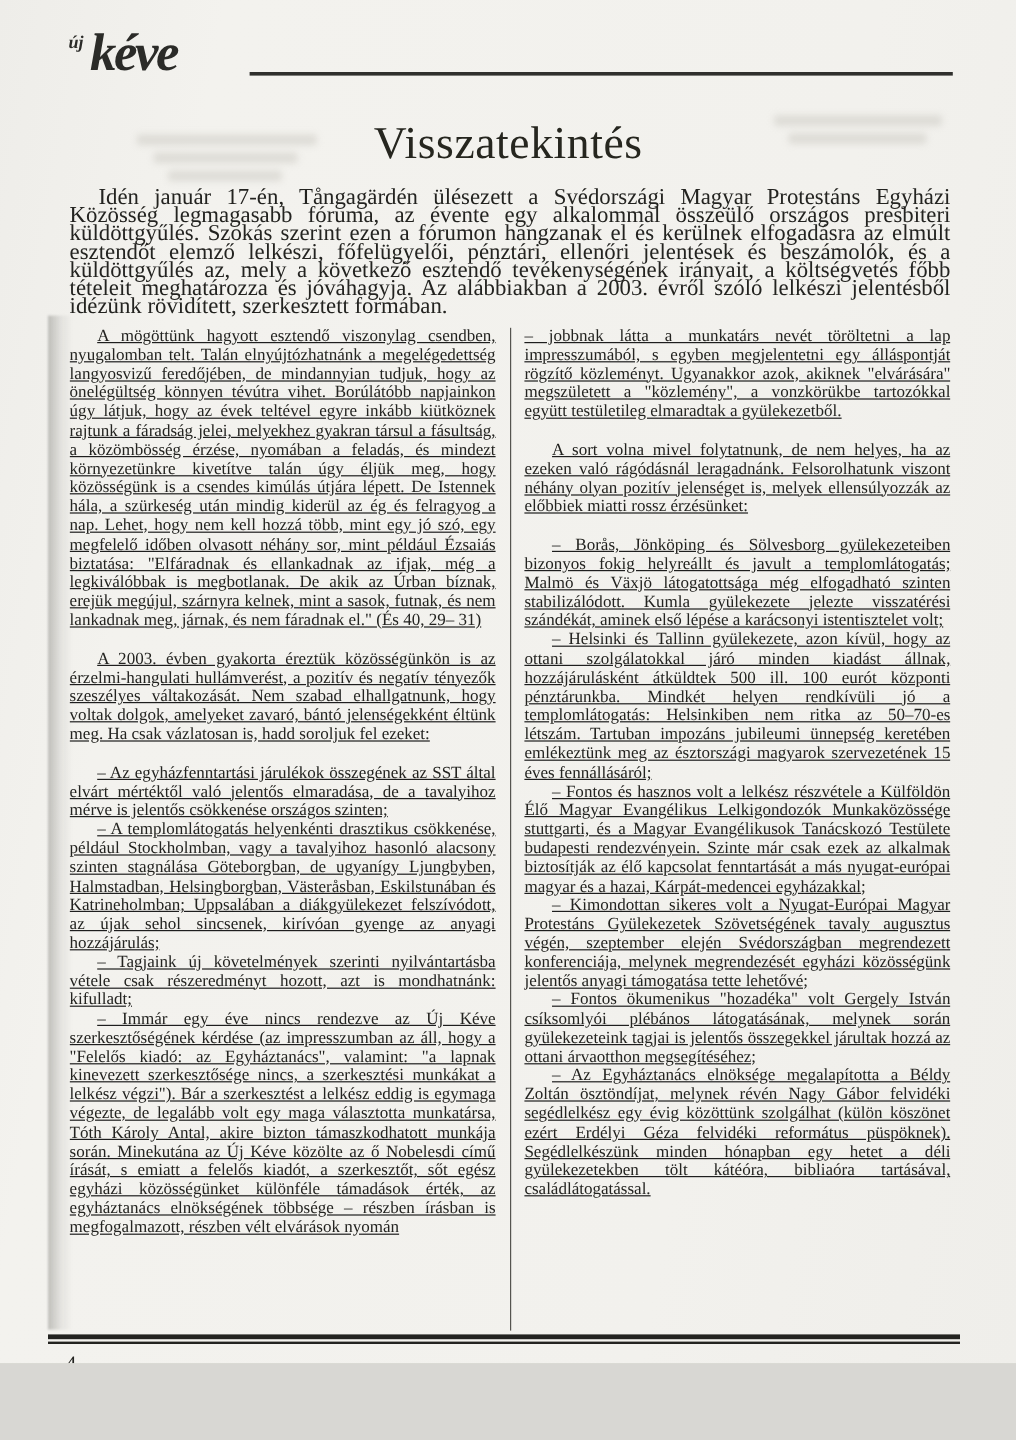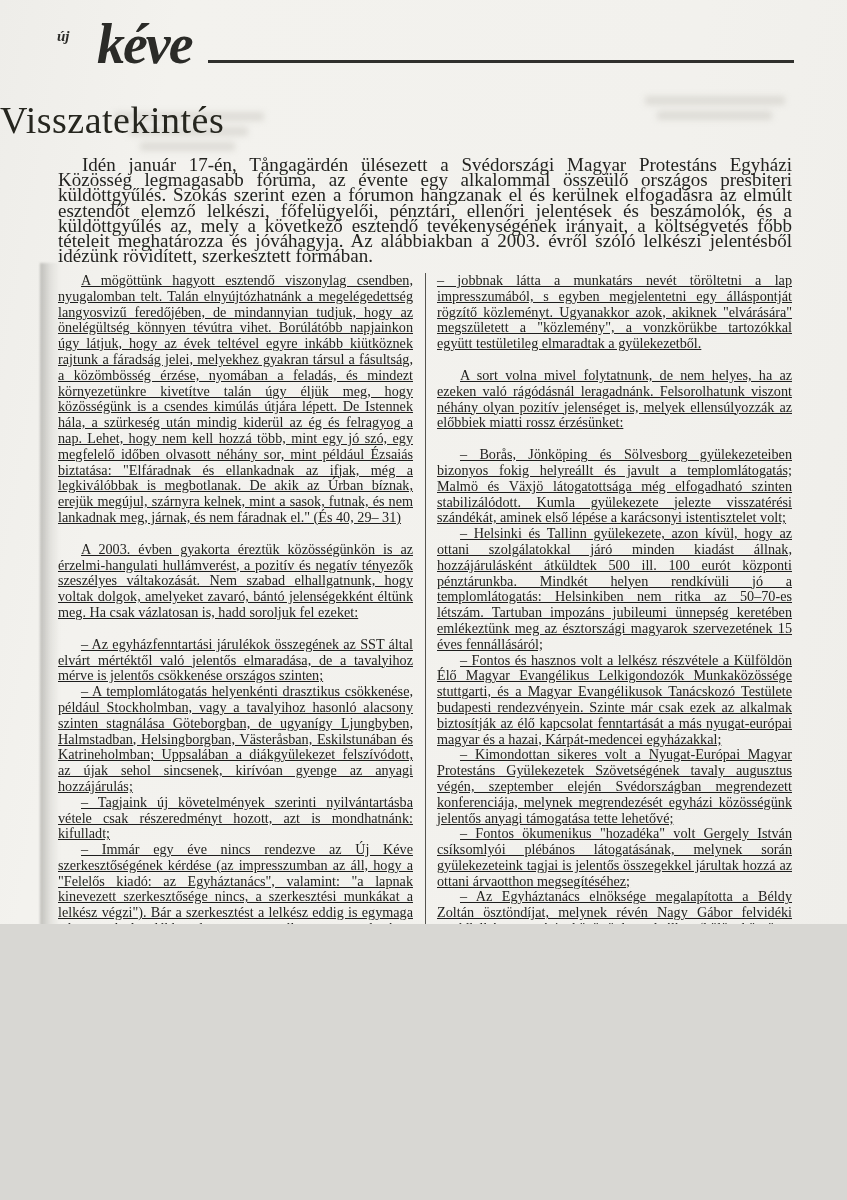--- a/index.html
+++ b/index.html
@@ -1,51 +1,52 @@
 <!DOCTYPE html>
 <html lang="hu"><head>
 <meta charset="utf-8">
 <style>
   html,body{margin:0;padding:0;background:#d8d7d3;}
   .page{
     position:relative;
-    width:847px;height:924px;
+    width:847px;height:1136px;
     margin:0 auto;
     background:#f2f1ed;
     background-image:linear-gradient(100deg,#eeede9 0%,#f3f2ee 18%,#f2f1ed 70%,#efeeea 100%);
     overflow:hidden;
     font-family:"Liberation Serif","DejaVu Serif",serif;
     color:#1e1e1e;
   }
   
   .masthead{position:absolute;left:55px;top:22px;height:60px;}
   .logo{position:relative;white-space:nowrap;}
   .logo-prefix{
     position:absolute;left:2px;top:6px;
     font-style:italic;font-weight:bold;font-size:15px;letter-spacing:0px;color:#2b2b28;
   }
   .logo-word{
-    display:inline-block;margin-left:42px;
-    font-style:italic;font-weight:bold;font-size:56px;line-height:44px;
+    display:inline-block;margin-left:20px;
+    font-style:italic;font-weight:bold;font-size:44px;line-height:44px;
     letter-spacing:-2px;color:#2b2b28;
   }
   .masthead-rule{
     position:absolute;left:208px;right:53px;top:60px;height:3px;background:#30302d;
   }
   
   .edge-shadow{
     position:absolute;left:40px;top:263px;width:20px;height:845px;
     background:linear-gradient(90deg,rgba(110,110,105,0.38),rgba(110,110,105,0.10) 55%,rgba(110,110,105,0));
     filter:blur(1px);
   }
   .ghost{position:absolute;filter:blur(3px);opacity:0.5;}
   .ghost-bar{height:9px;background:#c9c7c0;margin-bottom:6px;border-radius:2px;}
   
   .article-title{
     position:absolute;left:0;right:0;top:98px;
+    text-align:center;
     font-size:38px;font-weight:400;letter-spacing:0.5px;color:#26261f;
   }
   
   .intro{
     position:absolute;left:58px;right:55px;top:157px;
     font-size:19px;line-height:15.2px;
     text-align:justify;text-indent:24px;color:#232320;
   }
   
   .columns{

